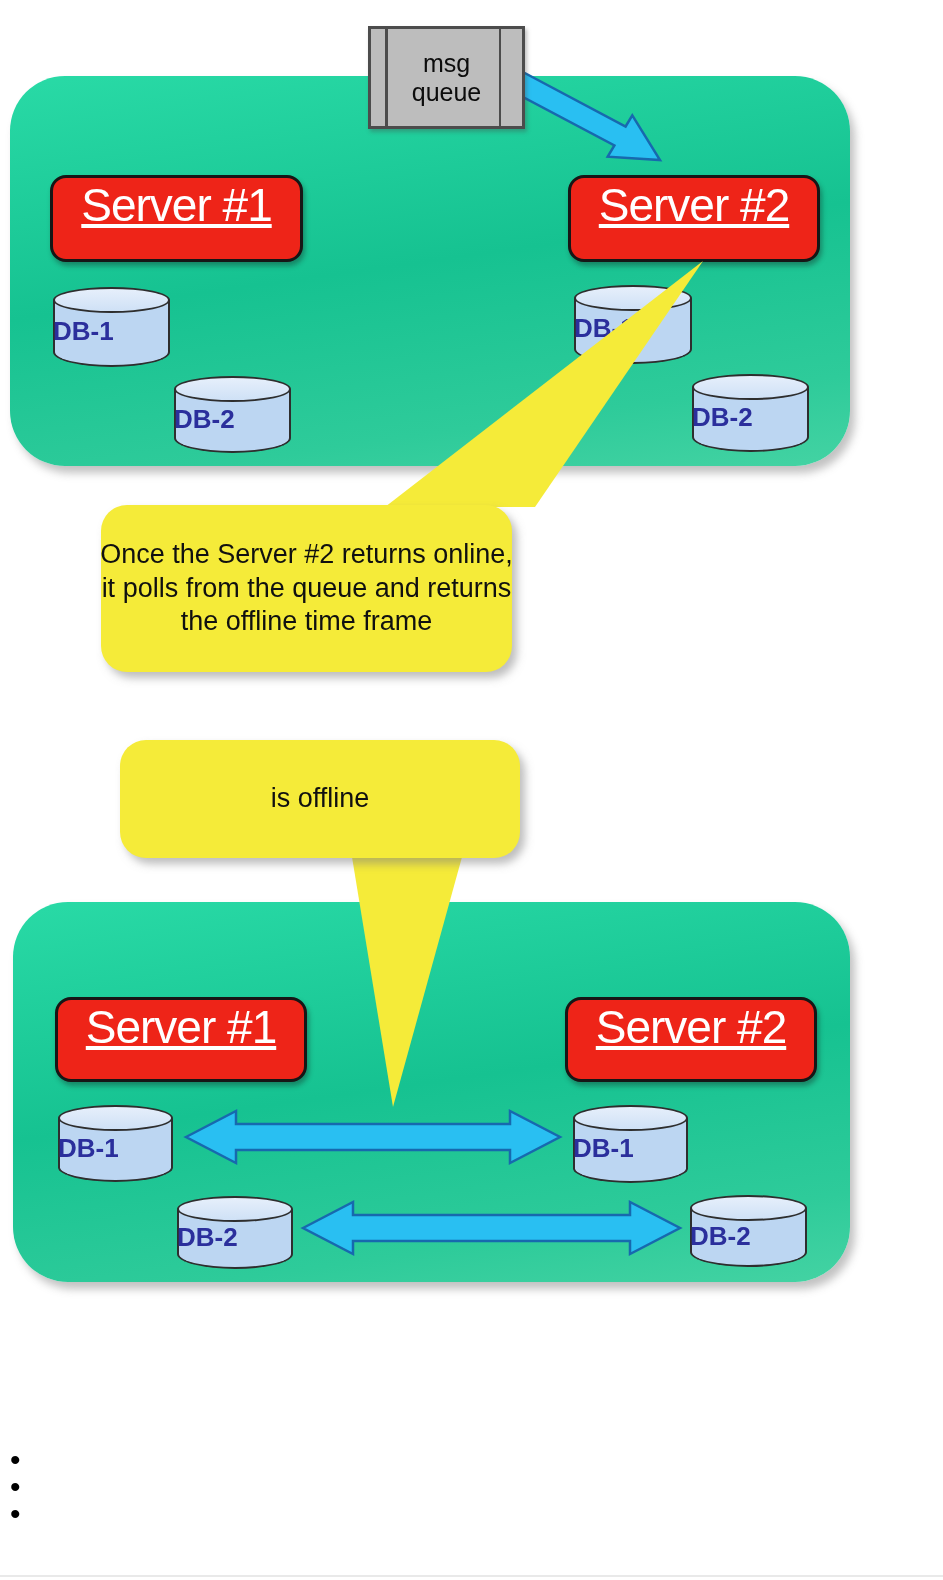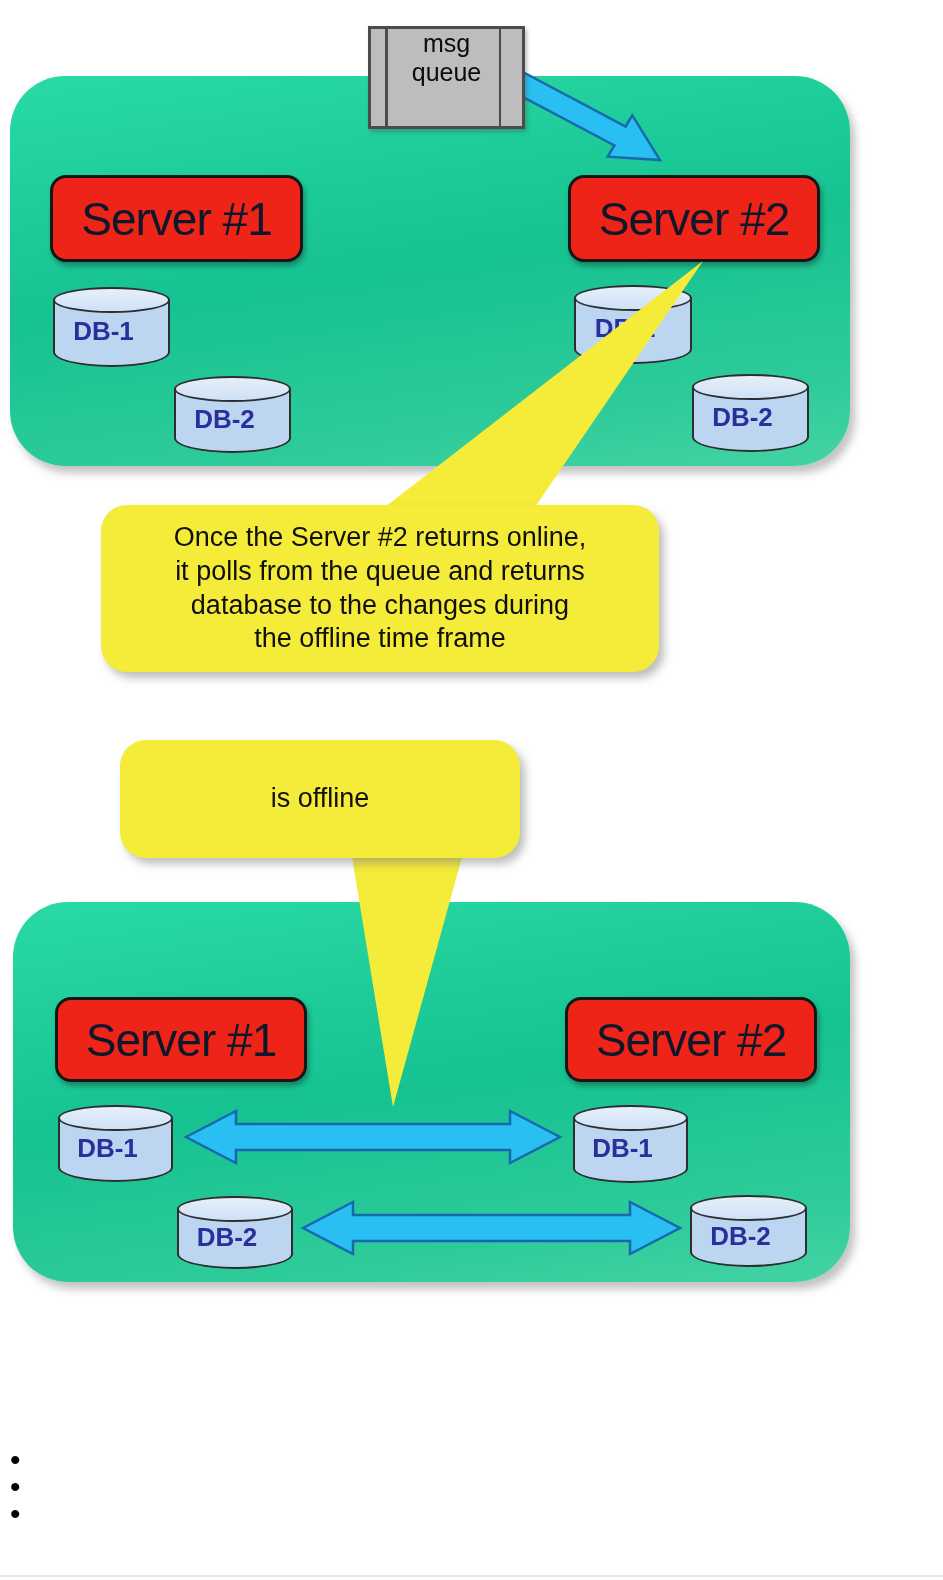--- a/index.html
+++ b/index.html
@@ -7,52 +7,52 @@
         font-family:"Liberation Sans",sans-serif;}
 
   
   .panel{position:absolute;border-radius:55px;
          background:linear-gradient(172deg,#29daa6 0%,#16c291 48%,#2ecb9a 82%,#44d3a3 100%);
          box-shadow:5px 7px 9px rgba(120,120,120,.45);}
   .panel-top{left:10px;top:76px;width:840px;height:390px;}
   .panel-bottom{left:13px;top:902px;width:837px;height:380px;}
 
   
-  .server{position:absolute;display:flex;align-items:center;justify-content:center;
+  .server{position:absolute;display:flex;align-items:flex-start;justify-content:center;
           background:#ee2418;border:3px solid #161616;border-radius:16px;
-          color:#0f172a;font-size:46px;letter-spacing:-1px;
-          box-shadow:2px 4px 5px rgba(20,20,20,.35);box-sizing:border-box;}
+          color:#ffffff;font-size:46px;letter-spacing:-1px;
+          box-shadow:2px 4px 5px rgba(20,20,20,.35);box-sizing:border-box;text-decoration:underline;}
 
   
   .db{position:absolute;}
   .db .cap{position:absolute;left:0;top:0;width:100%;height:26px;border-radius:50%;
            background:linear-gradient(180deg,#e6effb,#cfe1f6);border:2px solid #2e2e2e;
            box-sizing:border-box;z-index:2;}
   .db .side{position:absolute;left:0;top:13px;right:0;bottom:0;background:#bcd6f2;
             border:2px solid #2e2e2e;border-top:none;
             border-radius:0 0 58px 58px / 0 0 15px 15px;box-sizing:border-box;z-index:1;}
-  .db .lbl{position:absolute;left:0;right:16px;top:36%;z-index:3;text-align:center;
+  .db .lbl{position:absolute;left:0;right:16px;top:36%;z-index:3;
            color:#2b2f9c;font-size:26px;font-weight:bold;}
 
   
   .msgq{position:absolute;left:368px;top:26px;width:157px;height:103px;background:#bdbdbd;
         border:3px solid #4c4c4c;box-sizing:border-box;z-index:6;
-        display:flex;flex-direction:column;align-items:center;
+        display:flex;flex-direction:column;align-items:center;justify-content:center;
         box-shadow:2px 3px 4px rgba(70,70,70,.35);}
   .msgq::before,.msgq::after{content:"";position:absolute;top:0;bottom:0;width:2.5px;background:#4c4c4c;}
   .msgq::before{left:14px;}
   .msgq::after{right:21px;}
   .msgq .line{font-size:25px;color:#0c0c0c;line-height:1.15;}
 
   
   .callout{position:absolute;background:#f5eb39;border-radius:26px;z-index:6;
            display:flex;flex-direction:column;align-items:center;justify-content:center;
            box-shadow:5px 6px 8px rgba(125,125,125,.5);color:#101010;}
   .callout .cl{font-size:27px;line-height:1.25;white-space:nowrap;text-align:center;}
-  .callout-queue{left:101px;top:505px;width:558px;height:167px;}
+  .callout-queue{left:101px;top:505px;width:411px;height:167px;}
   .callout-restored{left:120px;top:740px;width:400px;height:118px;}
 
   
   .overlay{position:absolute;left:0;top:0;width:943px;height:1580px;z-index:5;pointer-events:none;}
 
   
   .bullets{position:absolute;left:10px;top:1446px;z-index:2;}
   .bullets .b{font-size:30px;line-height:27px;color:#000;height:27px;}
 
   .divider{position:absolute;left:0;top:1575px;width:943px;height:2px;background:#e9e9e9;}
@@ -136,21 +136,20 @@
   </svg>
 
   <div class="msgq">
     <div class="line">msg</div>
     <div class="line">queue</div>
   </div>
 
   <div class="callout callout-queue">
     <div class="cl">Once the Server #2 returns online,</div>
     <div class="cl">it polls from the queue and returns</div>
-    <div class="cl">database to the changes during</div>
     <div class="cl">the offline time frame</div>
   </div>
 
   <div class="callout callout-restored">
     <div class="cl">is offline</div>
   </div>
 
   <div class="bullets">
     <div class="b">•</div>
     <div class="b">•</div>

